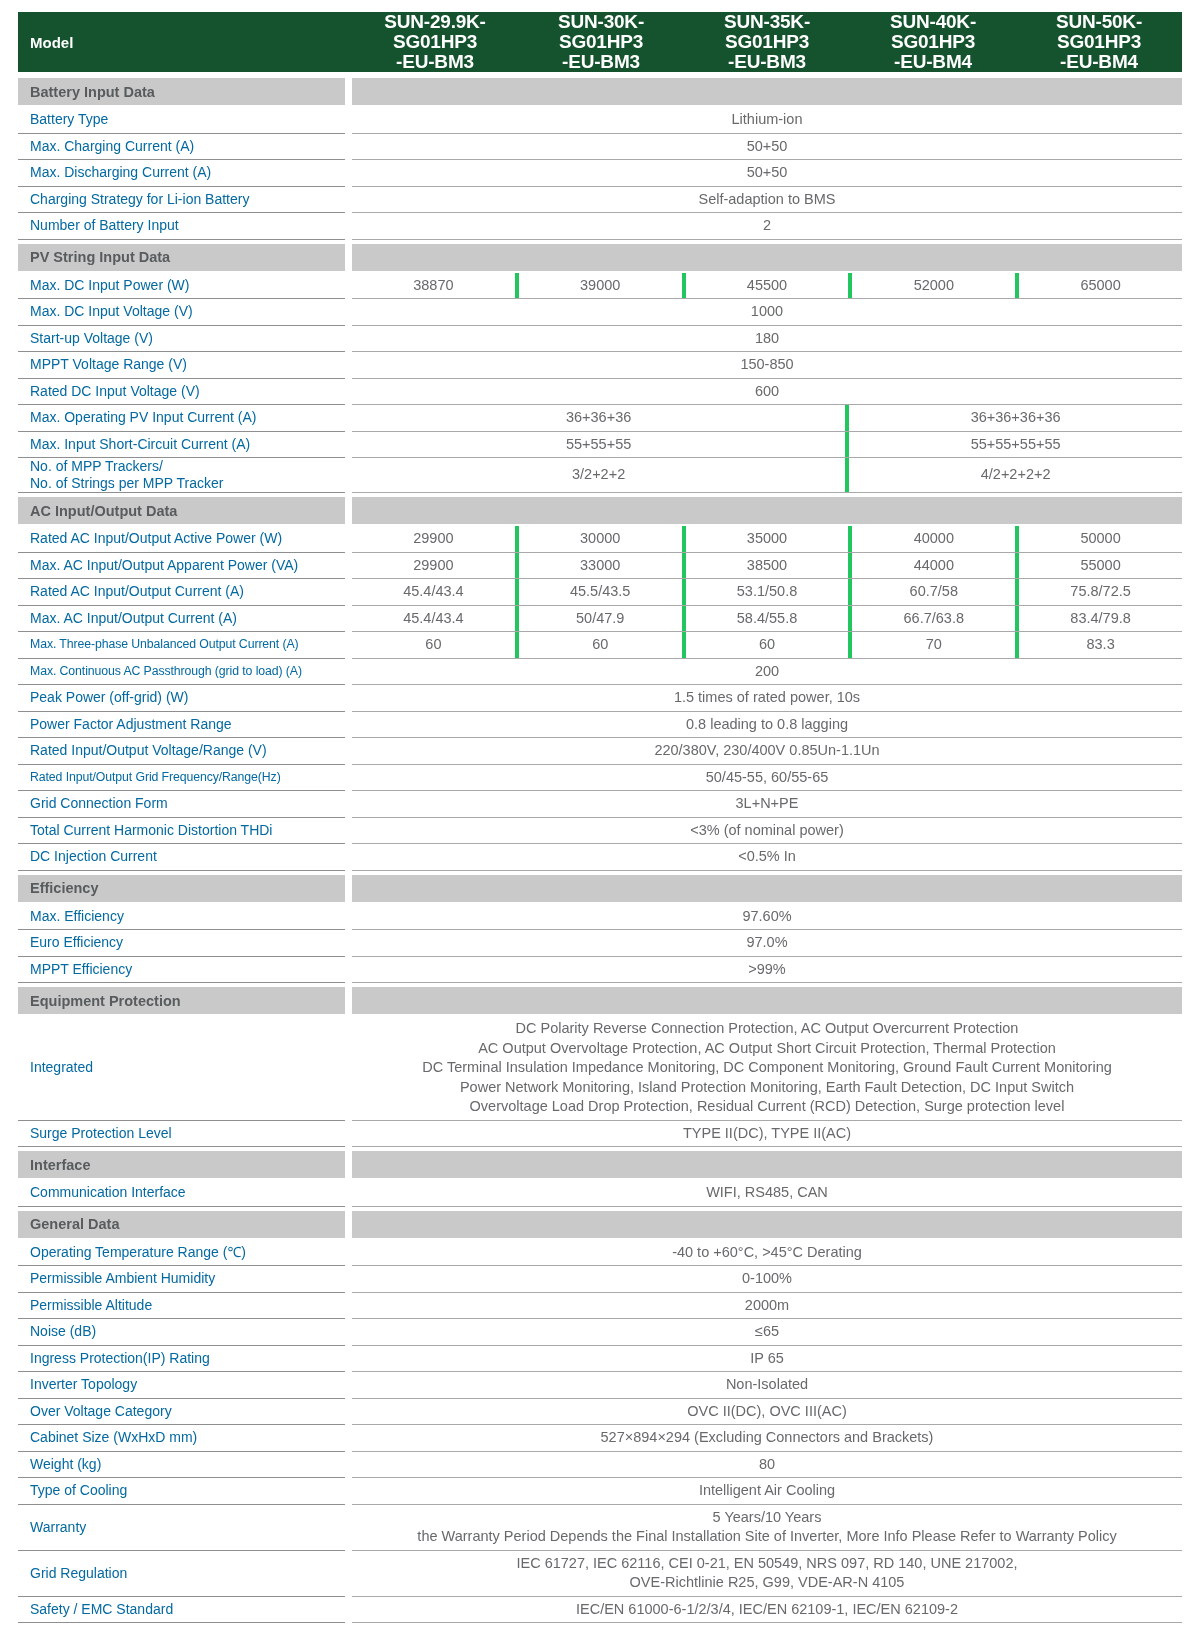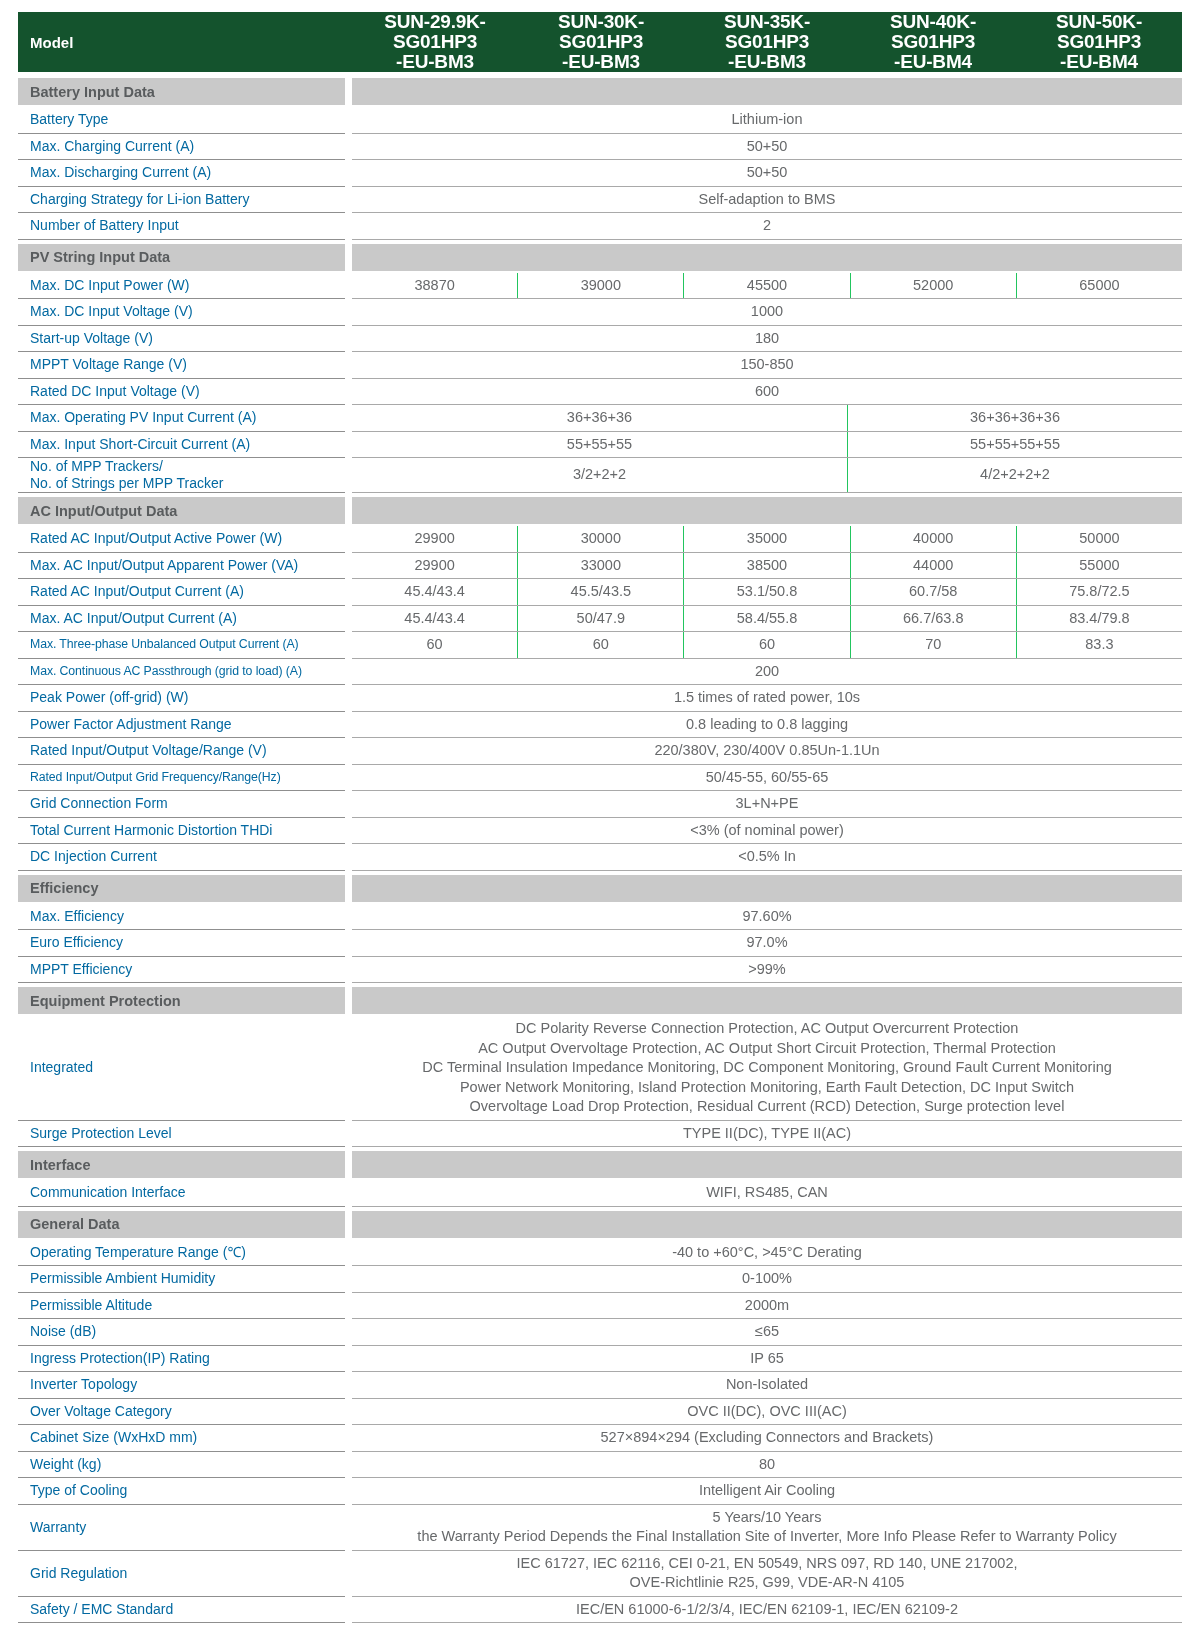--- a/index.html
+++ b/index.html
@@ -61,21 +61,21 @@
     display:flex; align-items:stretch;
     color:#67696b; font-size:14.5px;
   }
   .cell{
     flex:1; box-sizing:border-box;
     display:flex; align-items:center; justify-content:center;
     text-align:center; white-space:pre-line;
     line-height:19.5px; padding:3px 6px;
   }
   .flex3{ flex:3; } .flex2{ flex:2; }
-  .bl{ border-left:1px solid #22c55e; }
+  .bl{ border-left:4px solid #22c55e; }
 </style>
 </head>
 <body>
 
 <div class="spec-table">
   <div class="header-row">
     <div class="header-label">Model</div>
     <div class="header-models" id="models">
         <div class="model-col">SUN-29.9K-SG01HP3
 -EU-BM3</div>

